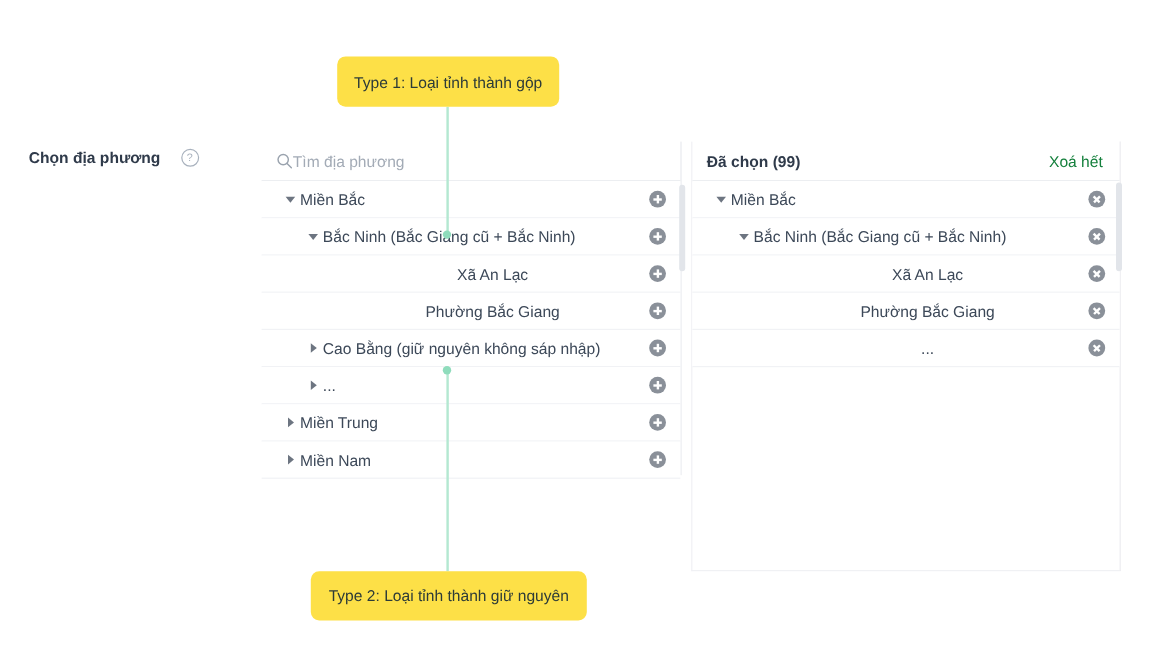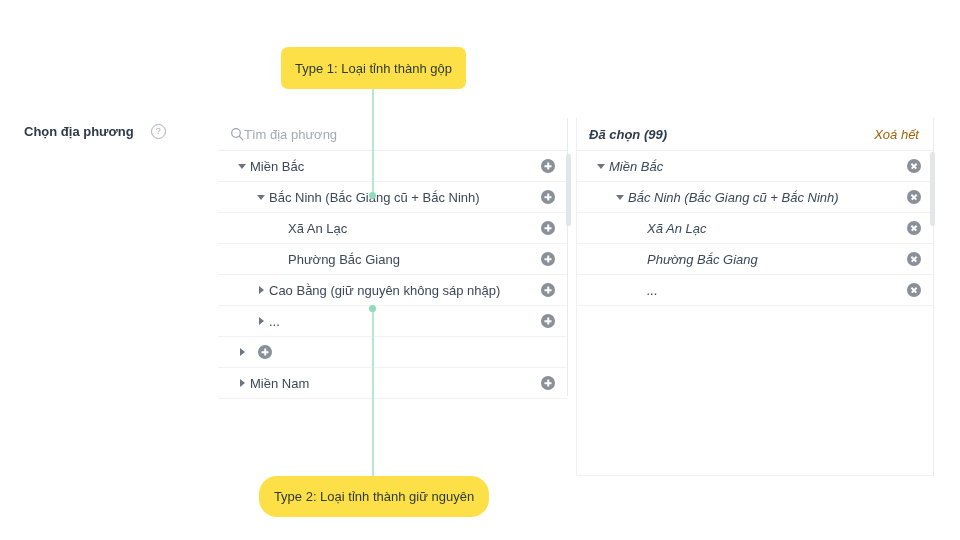--- a/index.html
+++ b/index.html
@@ -59,21 +59,20 @@
     border-right: 1px solid #e8eaee;
   }
   .panel-right {
     left: 576px;
     top: 118px;
     width: 358px;
     height: 358px;
     border-left: 1px solid #f0f1f4;
     border-right: 1px solid #ececf0;
     border-bottom: 1px solid #f0f1f4;
-    font-style: italic;
   }
 
   
   .search-row {
     height: 32px;
     display: flex;
     align-items: center;
     padding: 0 14px 0 12px;
     border-bottom: 1px solid #eceef1;
   }
@@ -105,21 +104,21 @@
     padding: 0 14px 0 12px;
     border-bottom: 1px solid #eceef1;
   }
   .selected-title {
     font-size: 13px;
     font-weight: bold;
     color: #2f3a4a;
   }
   .clear-all {
     font-size: 13px;
-    color: #a16207;
+    color: #15803d;
     cursor: pointer;
   }
 
   
   .tree { position: relative; }
   .row {
     height: 31px;
     display: flex;
     align-items: center;
     border-bottom: 1px solid #f1f2f5;
@@ -150,21 +149,21 @@
     border-top: 5px solid #6d7581;
   }
   .tri-right {
     width: 0; height: 0;
     border-top: 4px solid transparent;
     border-bottom: 4px solid transparent;
     border-left: 5px solid #6d7581;
   }
   .lvl0 { padding-left: 16px; }
   .lvl1 { padding-left: 35px; }
-  .lvl2 { padding-left: 54px; }
+  .lvl2 { padding-left: 54px; text-align: center; }
 
   .act {
     width: 14px;
     height: 14px;
     flex: none;
     border-radius: 50%;
     background: #8a9099;
     position: relative;
     cursor: pointer;
     margin-left: 8px;
@@ -210,21 +209,21 @@
     border-radius: 7px;
     display: flex;
     align-items: center;
     justify-content: center;
     font-size: 13px;
     color: #2d3b38;
     white-space: nowrap;
     box-sizing: border-box;
   }
   .callout-1 { left: 281px; top: 47px; width: 185px; height: 42px; }
-  .callout-2 { left: 259px; top: 476px; width: 230px; height: 41px; border-radius: 18px; }
+  .callout-2 { left: 259px; top: 476px; width: 230px; height: 41px; }
 
   .connector {
     position: absolute;
     width: 2px;
     background: #b4e8d1;
   }
   .conn-1 { left: 372px; top: 89px; height: 107px; }
   .conn-2 { left: 372px; top: 308px; height: 168px; }
   .conn-dot {
     position: absolute;
@@ -290,20 +289,21 @@
         <span class="caret">
           <span class="tri-right"></span>
         </span>
         <span class="row-label">...</span>
         <span class="act act-plus"></span>
       </div>
       <div class="row lvl0">
         <span class="caret">
           <span class="tri-right"></span>
         </span>
+        <span class="row-label">Miền Trung</span>
         <span class="act act-plus"></span>
       </div>
       <div class="row lvl0">
         <span class="caret">
           <span class="tri-right"></span>
         </span>
         <span class="row-label">Miền Nam</span>
         <span class="act act-plus"></span>
       </div>
     </div>

